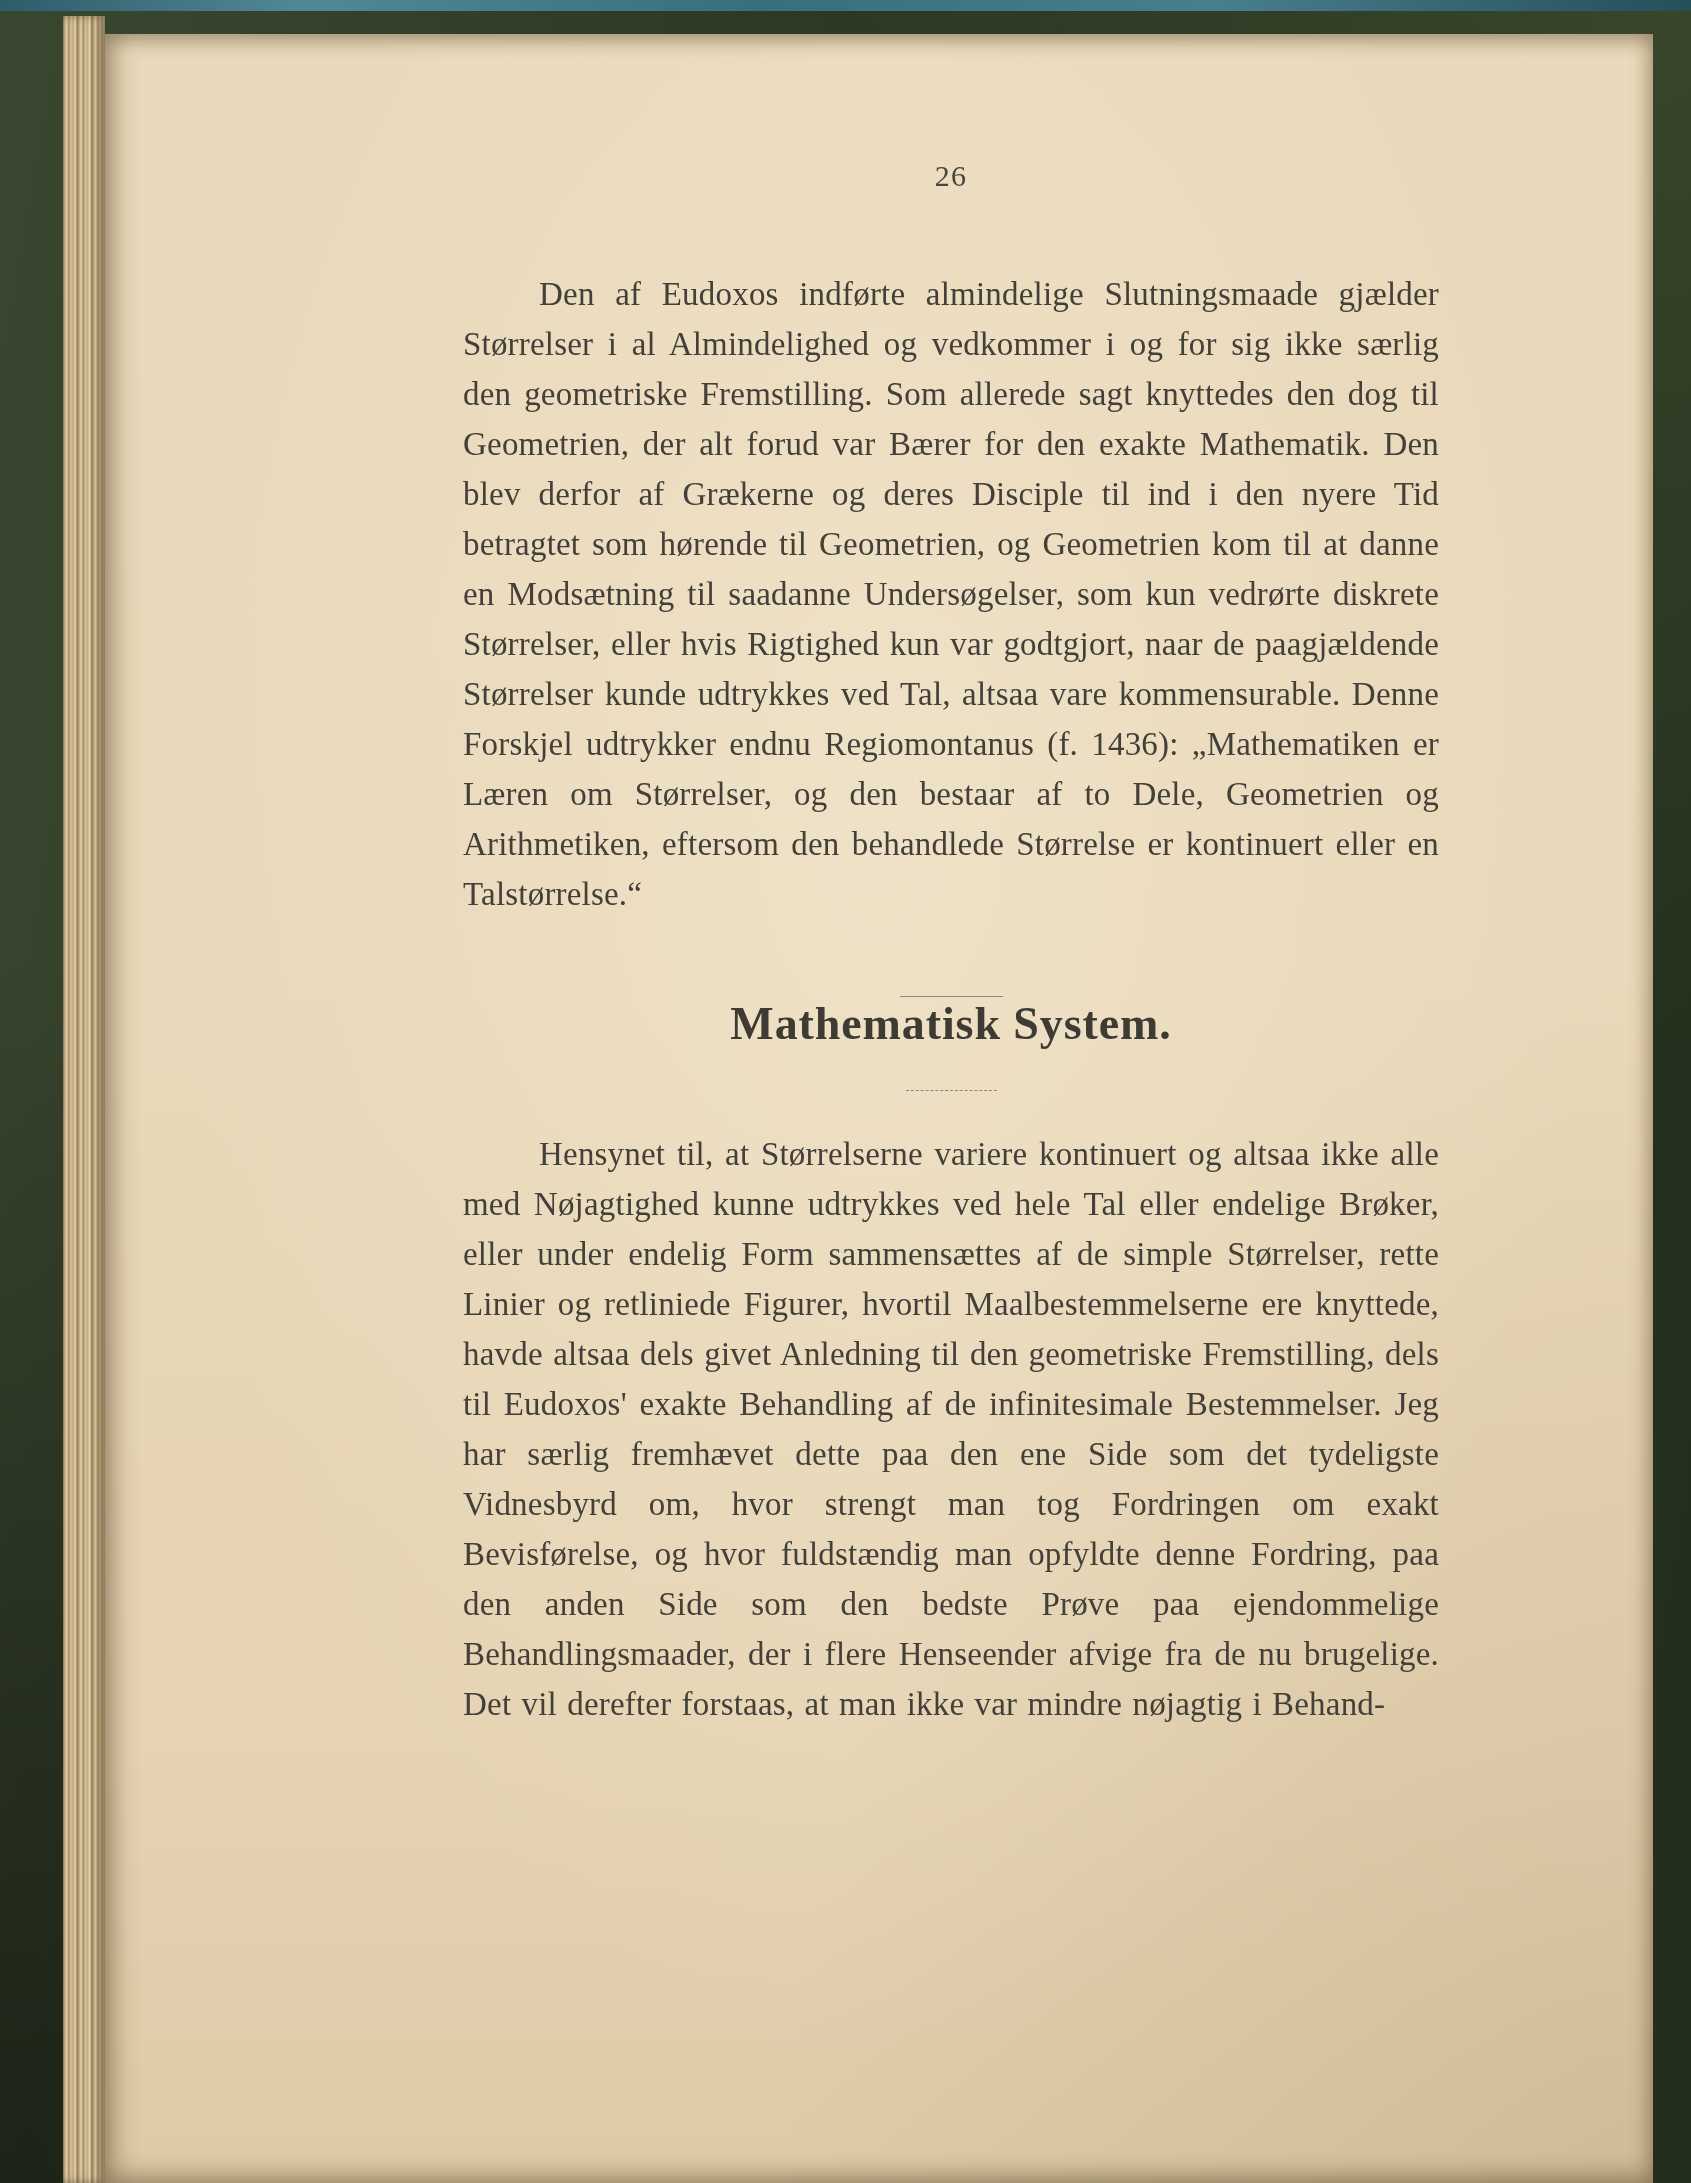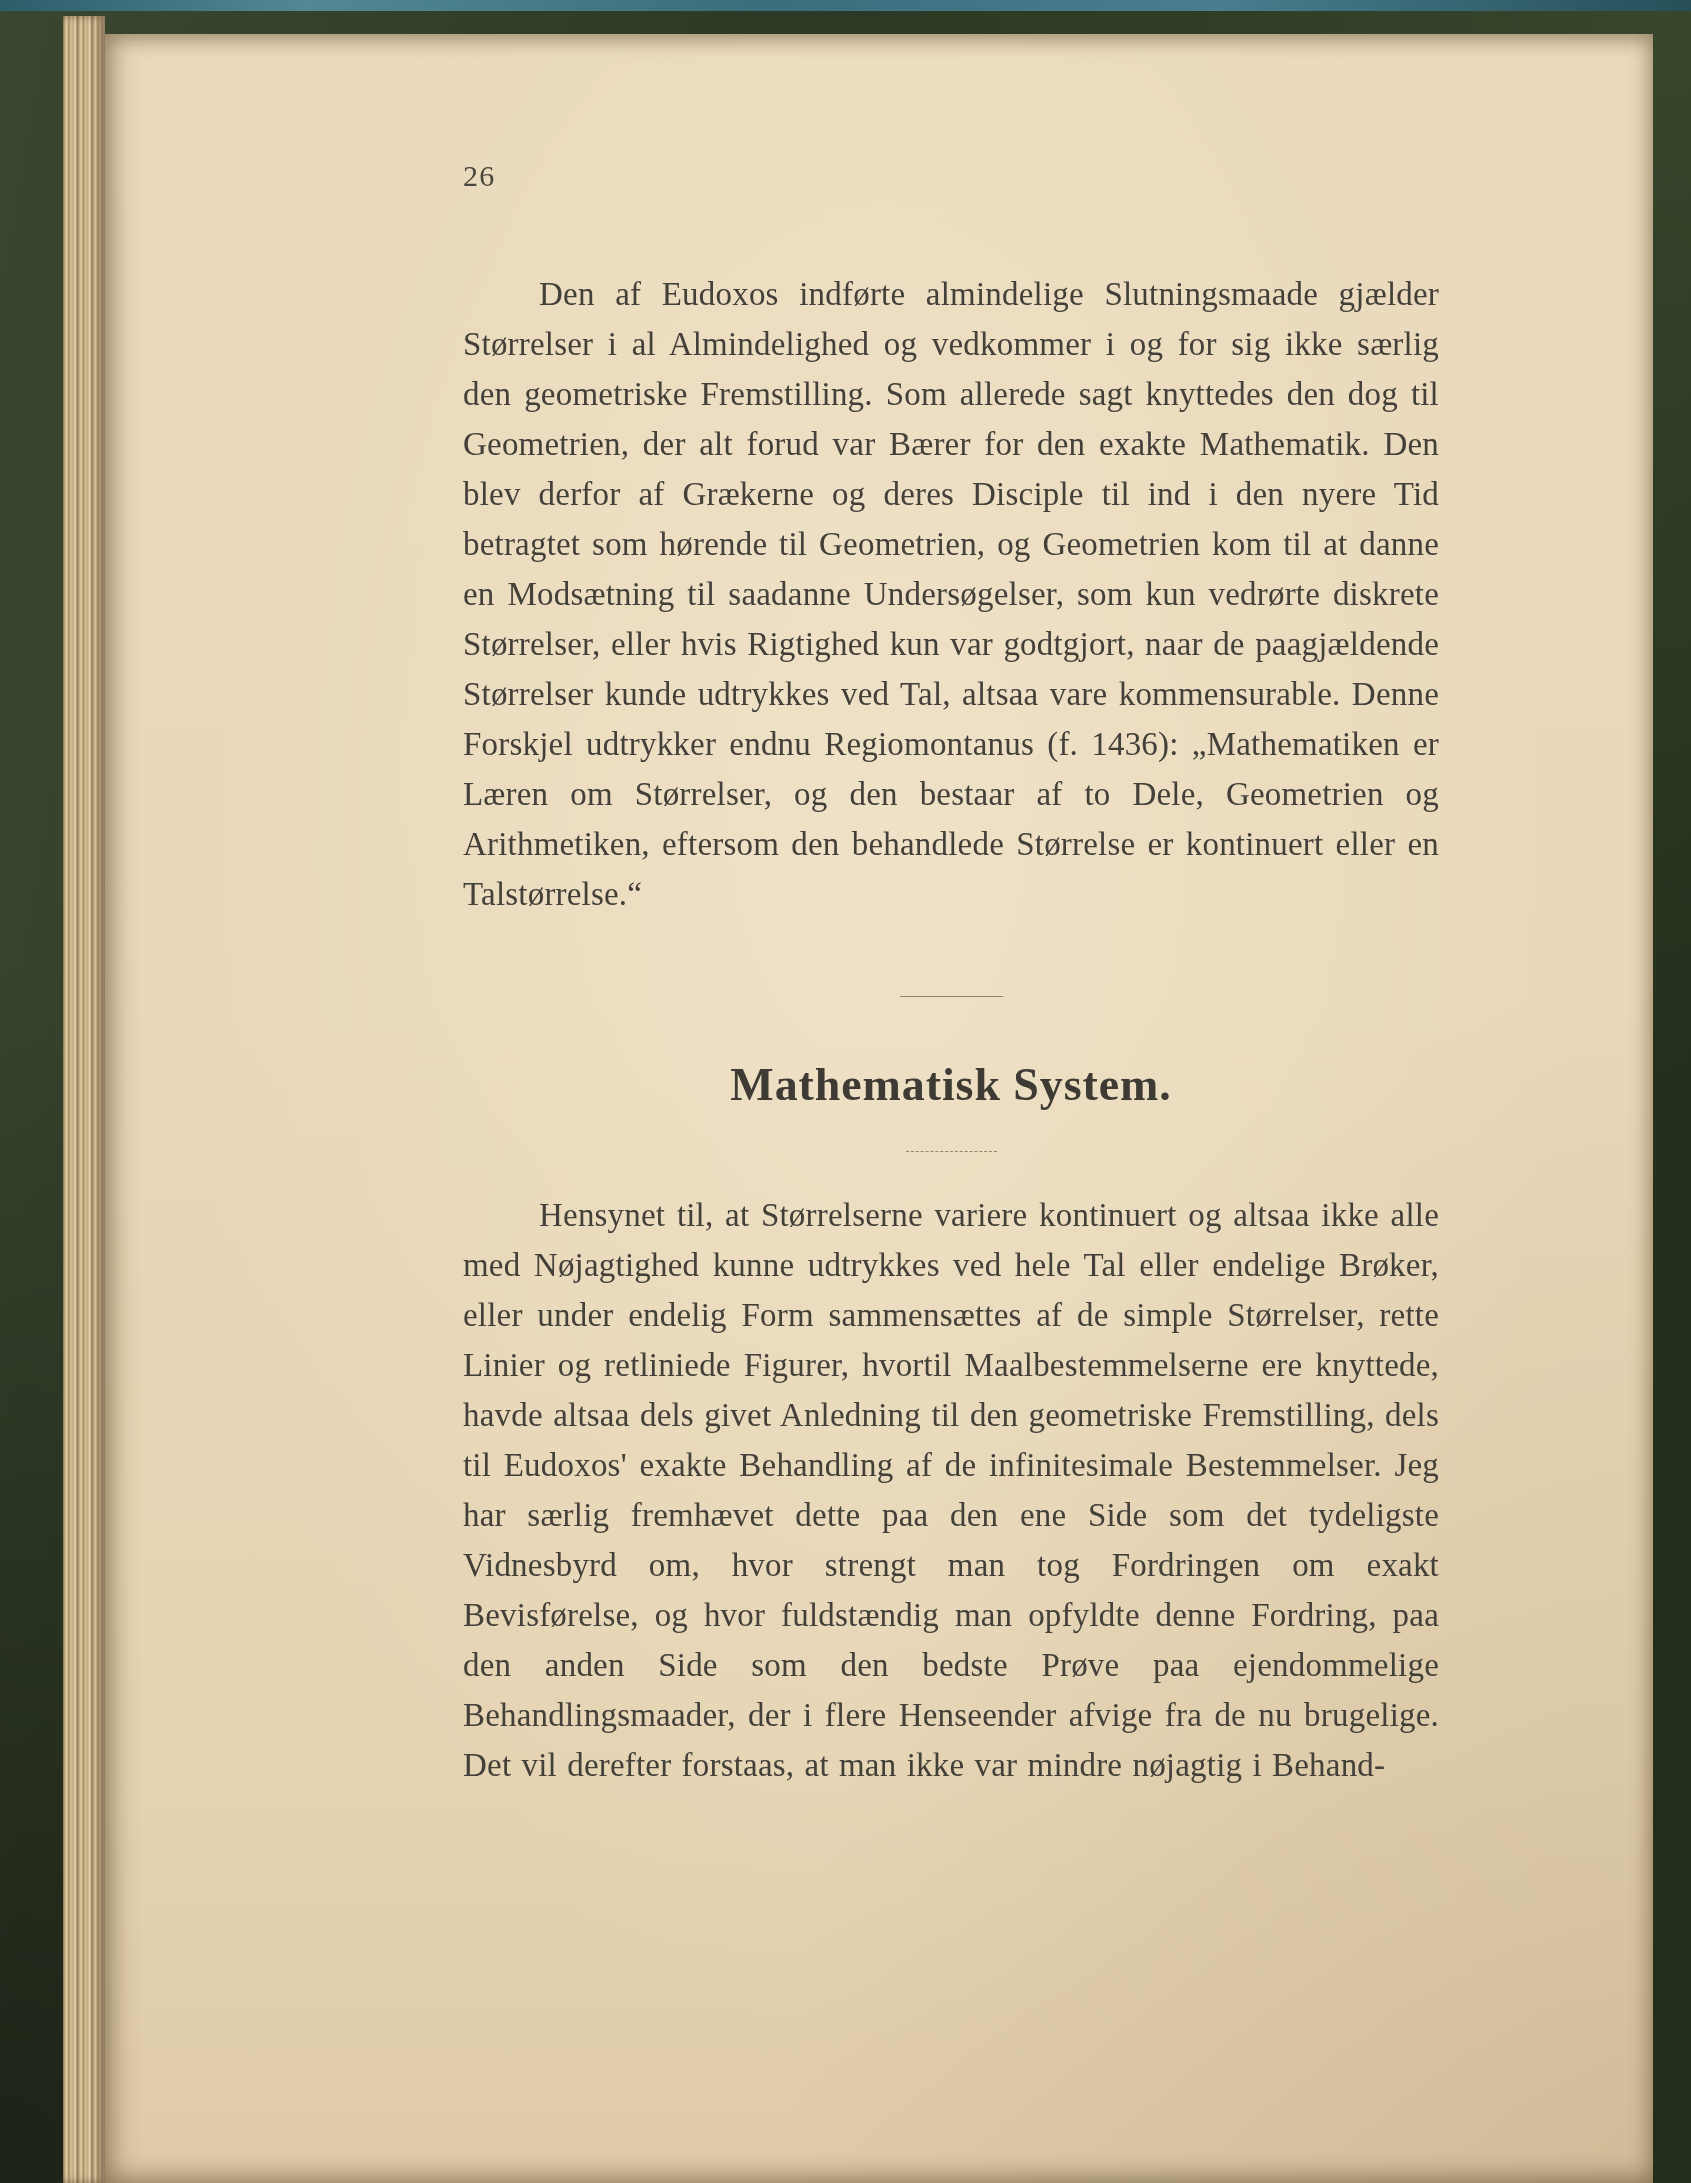--- a/index.html
+++ b/index.html
@@ -67,20 +67,21 @@
 
   .page-content {
     position: relative;
     width: 976px;
     margin-left: 358px;
     padding-top: 125px;
     color: #45423a;
   }
 
   .page-number {
+    text-align: center;
     font-size: 30px;
     letter-spacing: 1.2px;
     color: #4a473e;
   }
 
   .body-paragraph {
     margin-top: 76px;
     font-size: 33px;
     line-height: 50px;
     text-align: justify;
@@ -93,21 +94,20 @@
   .section-divider {
     width: 103px;
     margin: 0 auto;
     border: 0;
     border-top: 1.8px solid rgba(110,104,92,0.75);
   }
   .divider-top    { margin-top: 77px; }
   .divider-bottom { margin-top: 40px; border-top-style: dashed; width: 91px; }
 
   .section-heading {
-    margin-top: 61px;
     text-align: center;
     font-size: 46px;
     font-weight: 600;
     letter-spacing: 0.9px;
     color: #3e3b34;
   }
 
   .paragraph-2 { margin-top: 38px; }
 </style>
 </head>

